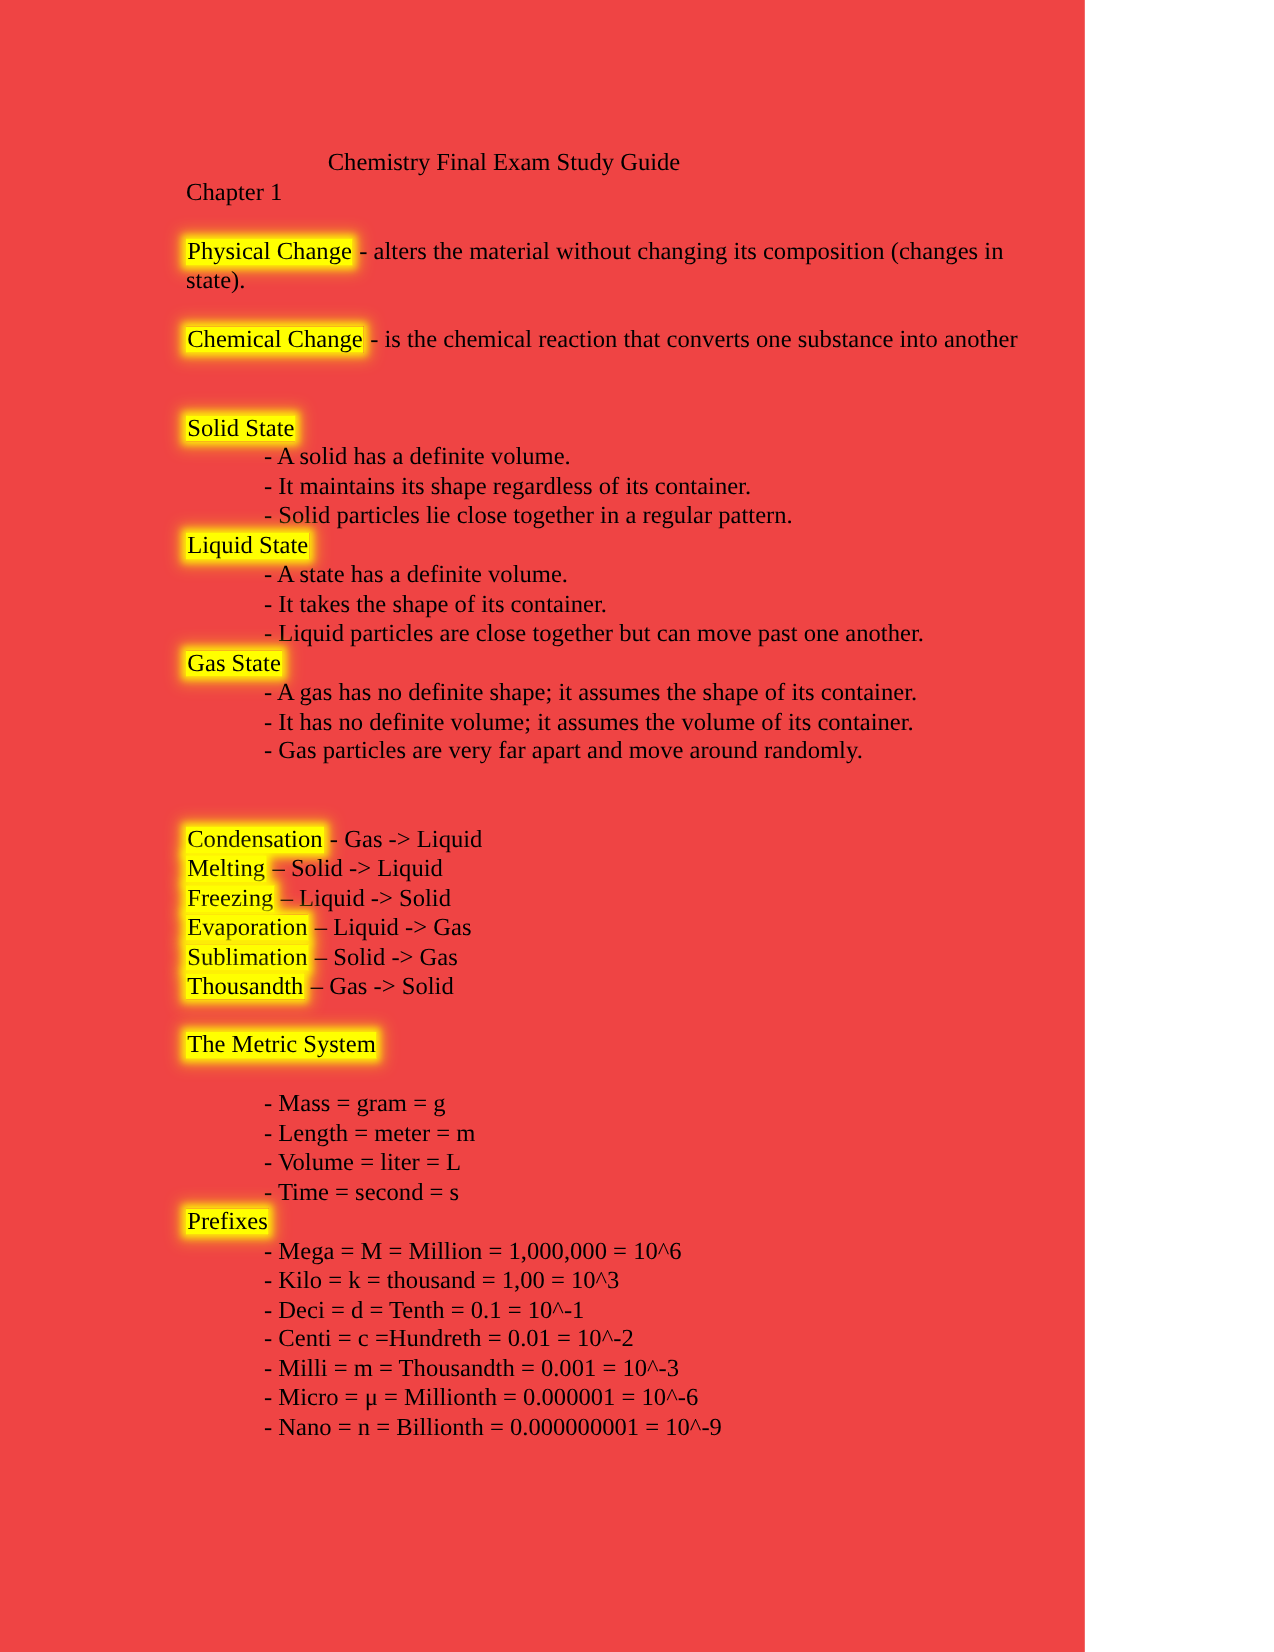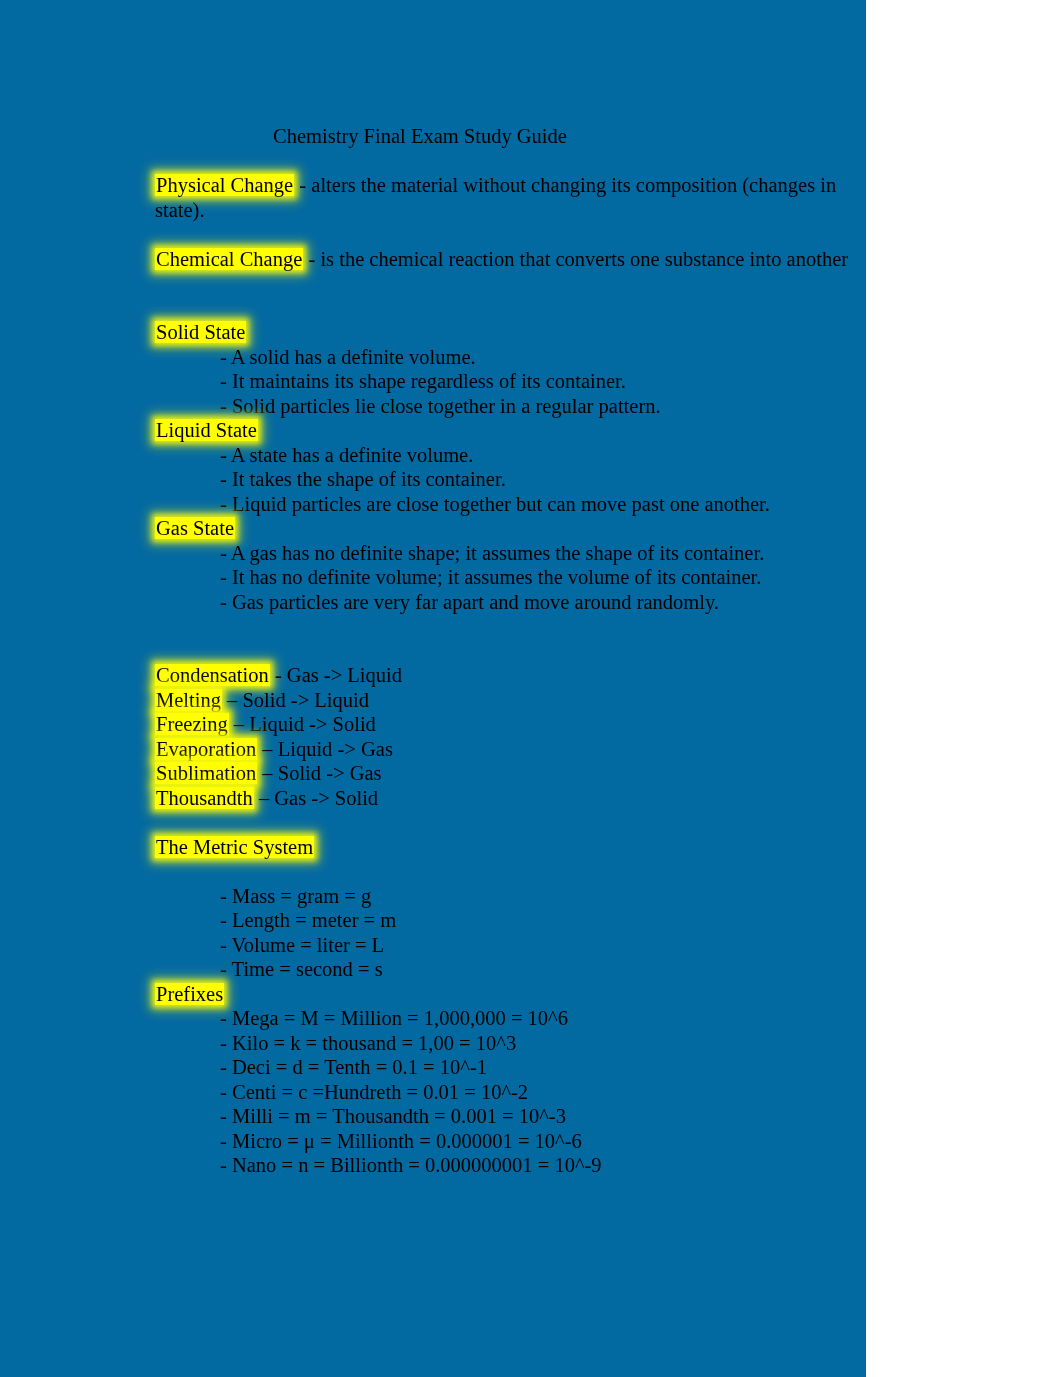--- a/index.html
+++ b/index.html
@@ -12,22 +12,23 @@
     height: 1377px;
     font-family: "Liberation Serif", "DejaVu Serif", serif;
     color: #000000;
     -webkit-font-smoothing: antialiased;
   }
 
   .page {
     position: relative;
     width: 866px;
     height: 1377px;
-    background: #0369a1;
+    background: #ef4444;
     overflow: hidden;
+    padding-left: 38px;
   }
 
   
   .doc-body {
     position: absolute;
     left: 155px;
     top: 124px;
     width: 700px;
   }
 
@@ -82,20 +83,21 @@
   }
 </style>
 </head>
 <body>
 
 <div class="page">
   <div class="doc-body">
 
     <div class="doc-title">Chemistry Final Exam Study Guide</div>
 
+    <div class="line">Chapter 1</div>
 
     <div class="spacer">&nbsp;</div>
 
     <p class="para"><span class="hl">Physical Change</span><span> - alters the material without changing its composition (changes in state).</span></p>
 
     <div class="spacer">&nbsp;</div>
 
     <p class="para"><span class="hl">Chemical Change</span><span> - is the chemical reaction that converts one substance into another</span></p>
 
     <div class="spacer">&nbsp;</div>

